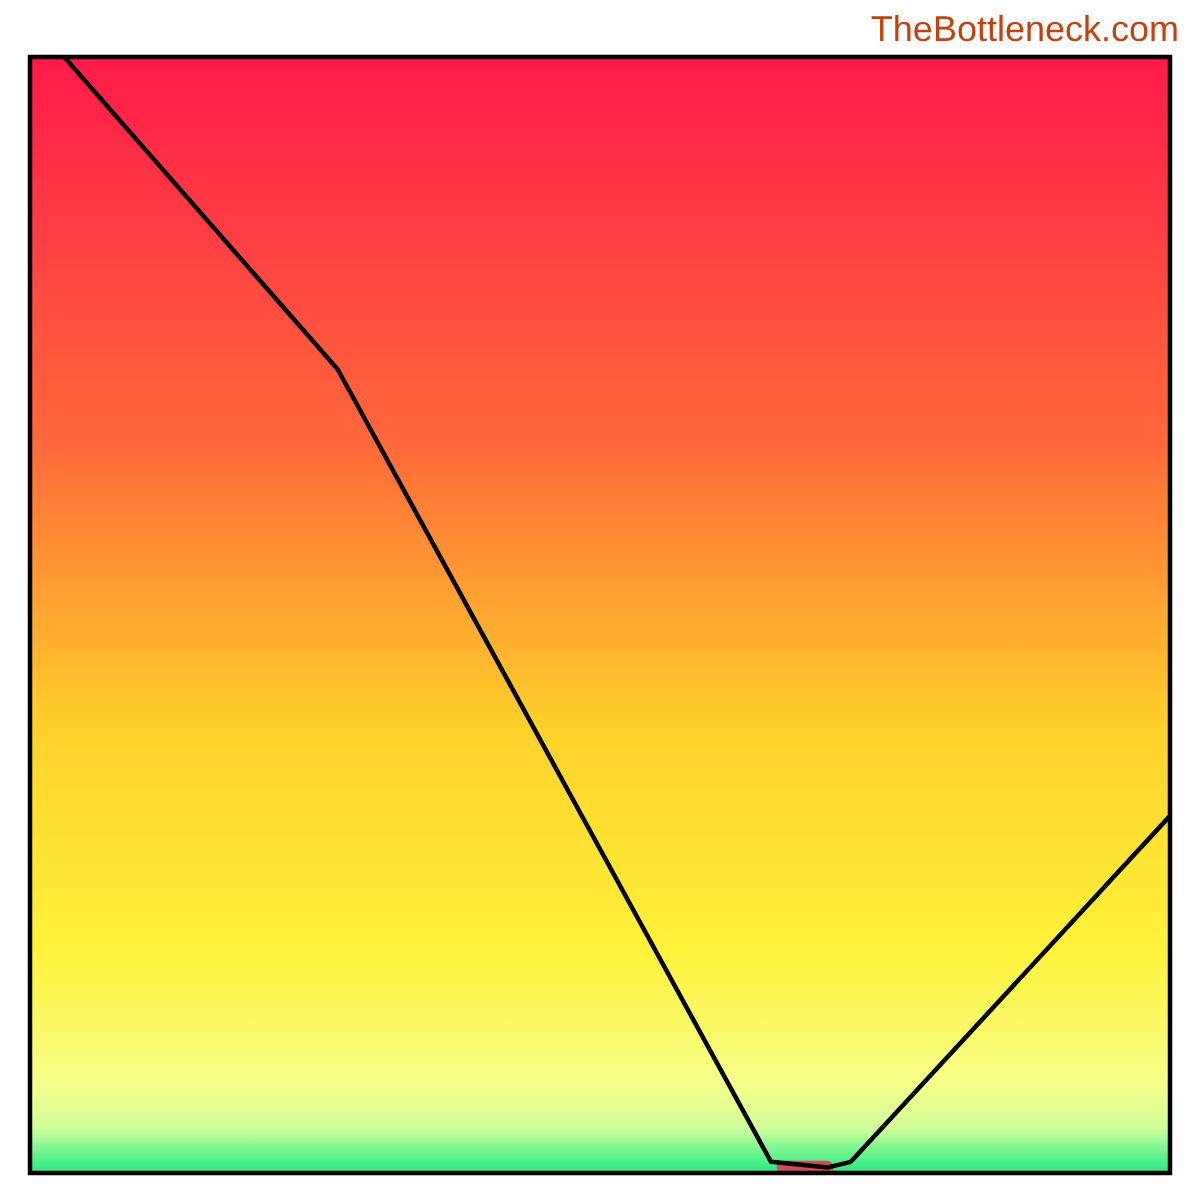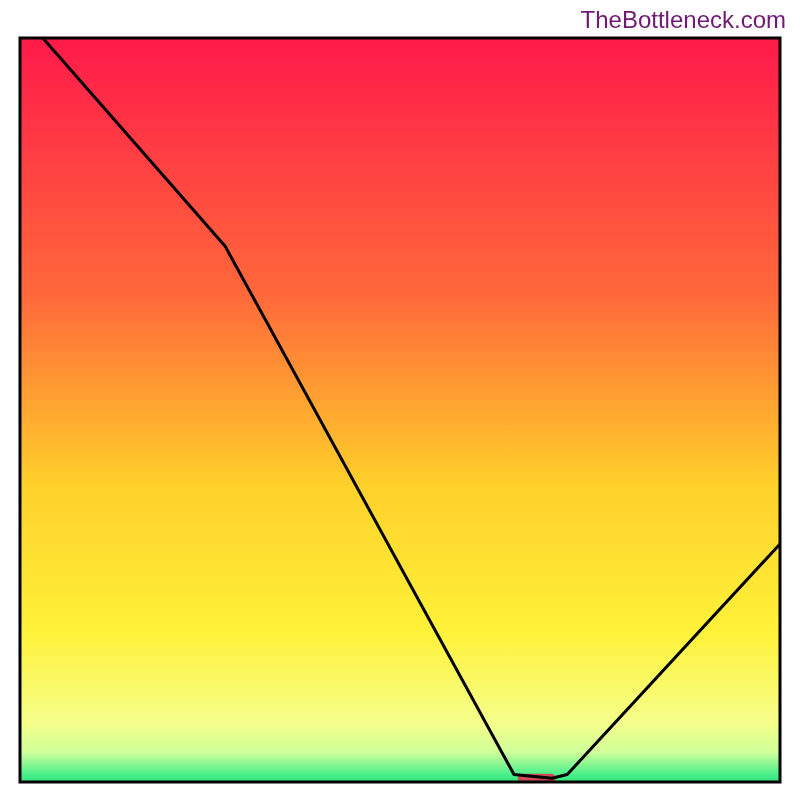--- a/index.html
+++ b/index.html
@@ -13,21 +13,21 @@
   .container {
     width: 800px;
     height: 800px;
     position: relative;
   }
   .watermark {
     position: absolute;
     top: 6px;
     right: 14px;
     font-size: 24px;
-    color: #701a75;
+    color: #c2410c;
     font-family: Arial, sans-serif;
     z-index: 10;
   }
   svg {
     display: block;
   }
 </style>
 </head>
 <body>
 

